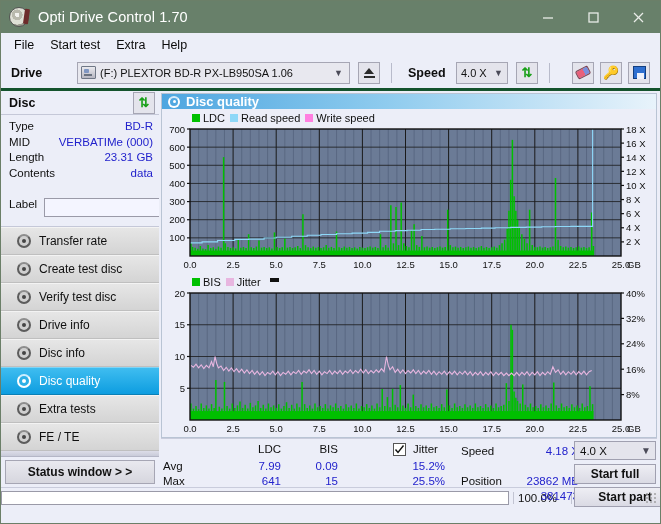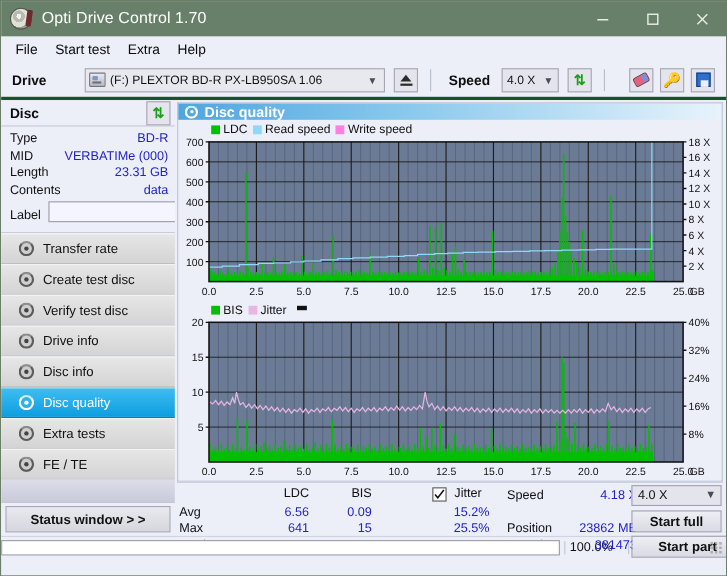--- a/index.html
+++ b/index.html
@@ -145,21 +145,21 @@
   #disc-header {
     height: 24px; display:flex; align-items:center;
     padding: 0 4px 0 8px;
     border-bottom: 1px solid #c5c8d8;
   }
   #disc-header .bar-label { flex: 1; }
   #disc-info { padding: 4px 6px 5px 8px; font-size: 11.5px; }
   .info-row { display:flex; justify-content:space-between; line-height: 15.5px; }
   .info-key { color:#101010; }
   .info-val { color:#2222cc; }
-  #label-row { display:flex; align-items:flex-end; gap:7px; margin-top: 2px; }
+  #label-row { display:flex; align-items:flex-start; gap:7px; margin-top: 17px; }
   #label-row .info-key { width: 34px; }
   #label-input {
     flex:1; height: 19px;
     background:#f4f5ff; border:1px solid #9a9aa8;
     font-size: 11px; padding: 0 3px;
     font-family:"Liberation Sans", sans-serif;
   }
   .cd-icon {
     width: 21px; height: 19px;
     background:#e2e2ea; border:1px solid #a6a6b4;
@@ -982,21 +982,21 @@
           <svg width="11" height="11" viewBox="0 0 11 11">
               <polyline points="1.5,5.5 4,8.5 9.5,1.5" fill="none" stroke="#111" stroke-width="1.4"></polyline>
             </svg>
         </span>
         <span class="col-hdr" style="left:252px; top:4px;">Jitter</span>
 
         <span class="rlabel" style="left:2px; top:21px;">Avg</span>
         <span class="rlabel" style="left:2px; top:36px;">Max</span>
         <span class="rlabel" style="left:2px; top:51px;">Total</span>
 
-        <span class="rval" style="left:58px; top:21px; width:62px;">6.56</span>
+        <span class="rval" style="left:58px; top:21px; width:62px;">7.99</span>
         <span class="rval" style="left:58px; top:36px; width:62px;">641</span>
         <span class="rval" style="left:58px; top:51px; width:62px;">3051208</span>
 
         <span class="rval" style="left:118px; top:21px; width:59px;">0.09</span>
         <span class="rval" style="left:118px; top:36px; width:59px;">15</span>
         <span class="rval" style="left:118px; top:51px; width:59px;">35133</span>
 
         <span class="rval" style="left:218px; top:21px; width:66px;">15.2%</span>
         <span class="rval" style="left:218px; top:36px; width:66px;">25.5%</span>
 

